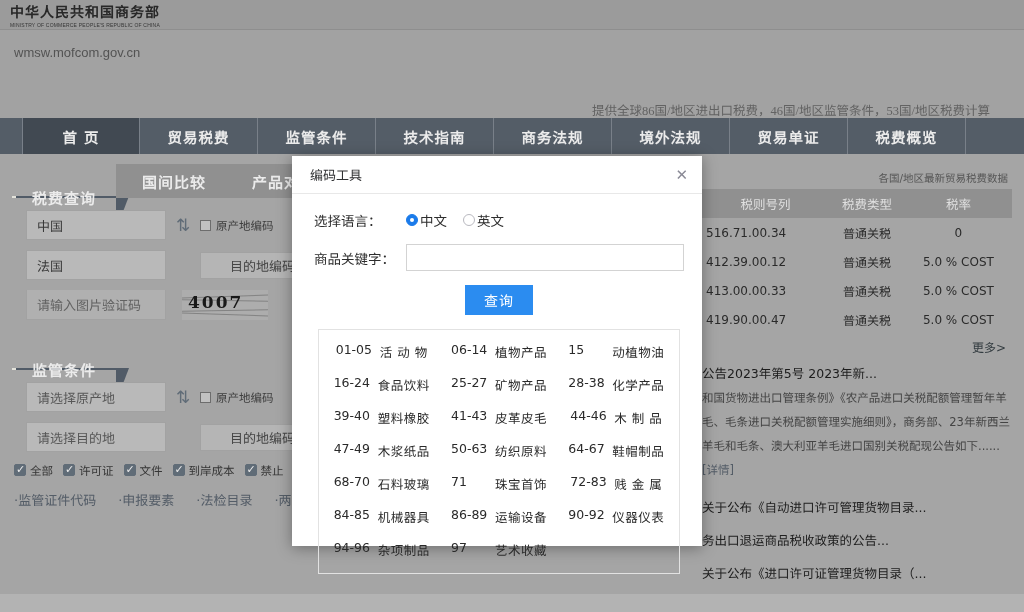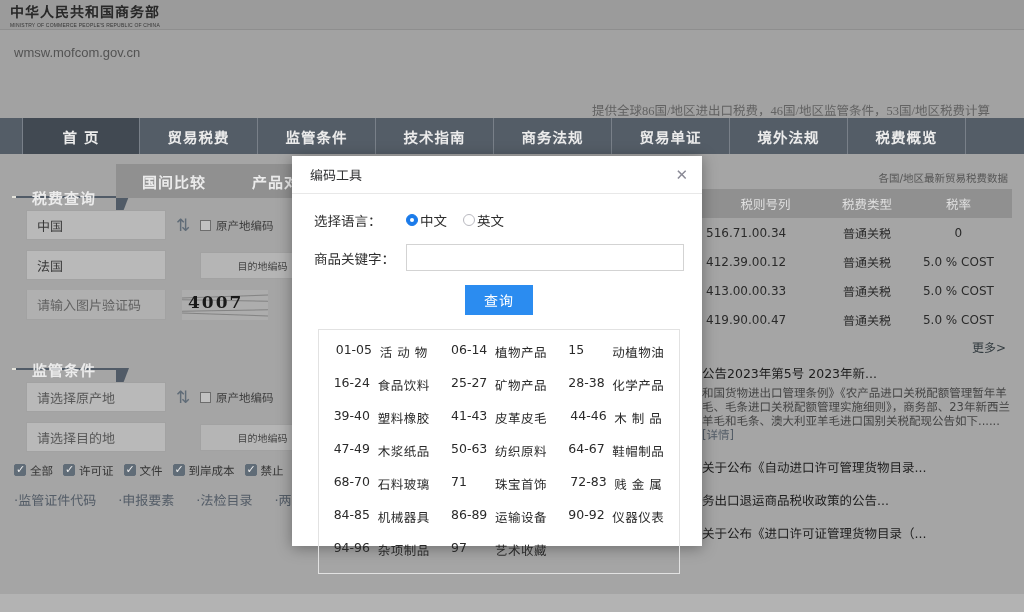--- a/index.html
+++ b/index.html
@@ -101,21 +101,21 @@
   .swap {
     width: 34px; text-align: center; color: #2b7fd4; font-size: 17px;
     cursor: pointer; user-select: none;
   }
   .cb-line { display: flex; align-items: center; font-size: 11.5px; color: #444;
     font-family: "DejaVu Sans", sans-serif; }
   .cbx { width: 11px; height: 11px; border: 1px solid #777; background: #d2d2d2;
     margin-right: 5px; display: inline-block; }
   .codefield {
     width: 125px; height: 27px; background: #c5c5c5; border: 1px solid #b0b0b0;
-    color: #4a4a4a; font-size: 10px; display: flex; align-items: center;
+    color: #4a4a4a; font-size: 13px; display: flex; align-items: center;
     justify-content: center; font-family: "DejaVu Sans", sans-serif;
   }
   .captcha-row { display: flex; align-items: center; margin-top: 2px; }
   .captcha-in {
     width: 140px; height: 30px; background: #bfbfbf; border: 1px solid #b0b0b0;
     border-top: none; color: #6b6b6b; font-size: 13px; display: flex;
     align-items: center; padding-left: 10px; font-family: "DejaVu Sans", sans-serif;
   }
   .captcha-img {
     width: 86px; height: 30px; margin-left: 16px; position: relative;
@@ -166,21 +166,21 @@
     font-family: "DejaVu Sans", sans-serif;
   }
   table.tariff td.code { text-align: left; padding-left: 4px; }
   .more { text-align: right; font-size: 12px; color: #0c4a6e; padding: 4px 6px 6px 0;
     font-family: "DejaVu Sans", sans-serif; cursor: pointer; }
   .news-title {
     font-size: 12.5px; color: #1f1f1f; font-family: "DejaVu Sans", sans-serif;
     padding: 2px 0 4px 0;
   }
   .news-body {
-    font-size: 11.5px; color: #4a4a4a; line-height: 14px;
+    font-size: 11.5px; color: #4a4a4a; line-height: 24px;
     font-family: "DejaVu Sans", sans-serif;
   }
   .news-body b { color: #2b6cb8; font-weight: normal; cursor: pointer; }
   .news-list { margin-top: 8px; }
   .news-list div {
     font-size: 12.5px; color: #232323; padding: 7px 0;
     font-family: "DejaVu Sans", sans-serif; white-space: nowrap; overflow: hidden;
   }
 
   
@@ -249,22 +249,22 @@
       </div>
       <div class="hero-tagline">提供全球86国/地区进出口税费，46国/地区监管条件，53国/地区税费计算</div>
     </div>
 
     <div class="mainnav">
       <div class="nav-item active">首 页</div>
       <div class="nav-item">贸易税费</div>
       <div class="nav-item">监管条件</div>
       <div class="nav-item">技术指南</div>
       <div class="nav-item">商务法规</div>
+      <div class="nav-item">境外法规</div>
       <div class="nav-item">贸易单证</div>
-      <div class="nav-item">境外法规</div>
       <div class="nav-item">税费概览</div>
     </div>
 
     <div class="content">
 
       <div class="col-left">
 
         <div class="panel-tabs">
           <div class="ptab active">税费查询</div>
           <div class="ptab">国间比较</div>

